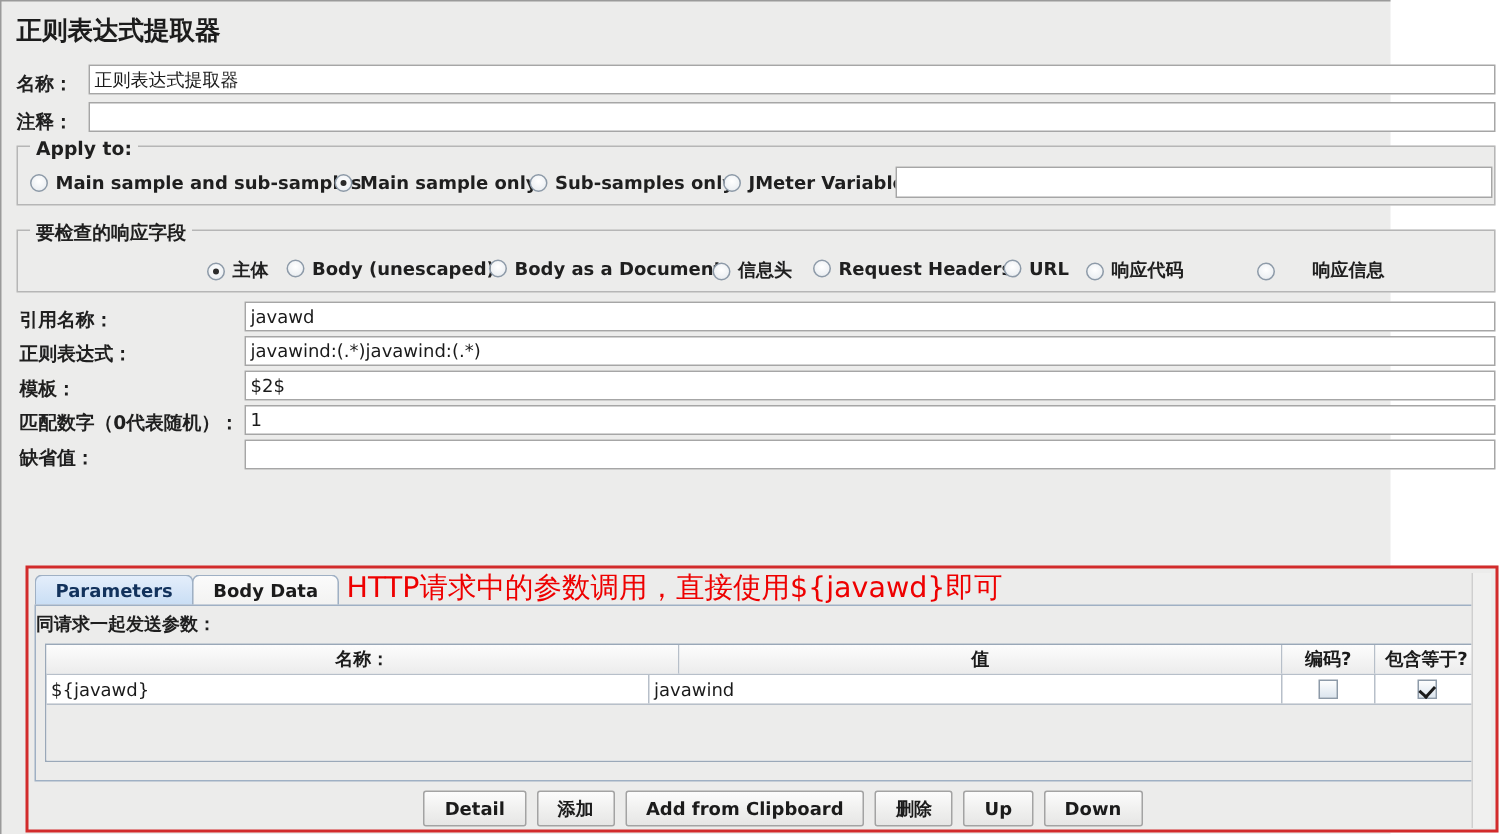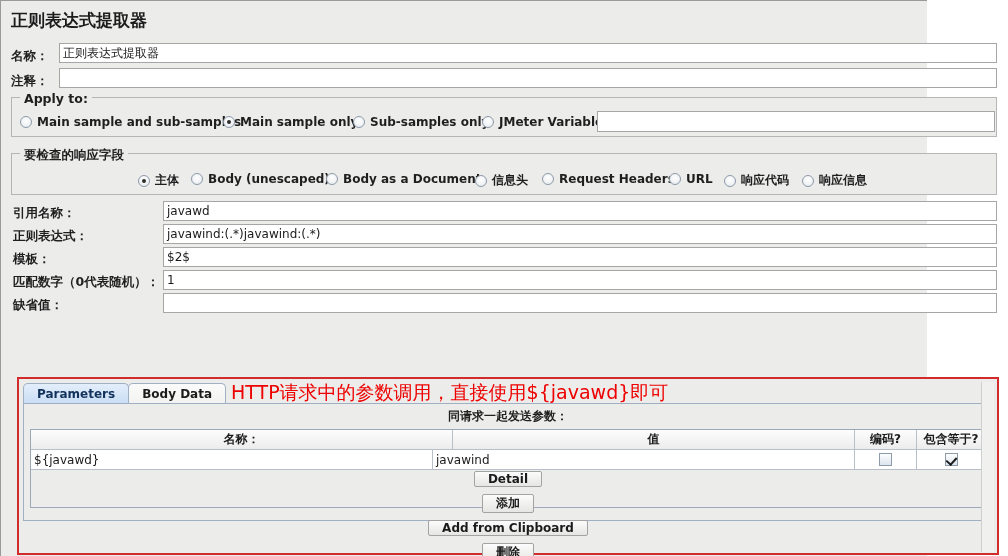--- a/index.html
+++ b/index.html
@@ -142,21 +142,20 @@
   .tab-body {
     position: absolute;
     left: 4px; top: 24px;
     width: 970px; height: 118px;
     border: 1px solid #9fb0c4;
     background: #ececeb;
   }
   .send-label {
     position: absolute;
     left: 0; right: 0; top: 4px;
-    text-align: center;
     font-size: 12px;
     font-weight: bold;
     color: #1f1f1f;
   }
 
   
   .tbl {
     position: absolute;
     left: 6px; top: 25px;
     width: 956px;
@@ -206,27 +205,26 @@
     left: 2px; top: 1px;
     width: 5px; height: 8px;
     border: solid #1b1b1b;
     border-width: 0 2px 2px 0;
     transform: rotate(42deg);
   }
 
   
   .btnbar {
     position: absolute;
-    left: 4px; top: 146px;
+    left: 18px; top: 146px;
     width: 970px; height: 28px;
     display: flex;
     justify-content: center;
     align-items: center;
     gap: 7px;
-    flex-direction: column;
   }
   .btn {
     height: 24px;
     min-width: 46px;
     padding: 0 13px;
     font-size: 12px;
     font-weight: bold;
     color: #1b1b1b;
     border: 1px solid #a3a3a3;
     border-radius: 2px;
@@ -302,21 +300,21 @@
     <span class="radio-label">Request Headers</span>
   </div>
   <div class="radio-wrap" style="left:668px; top:171px;">
     <span class="radio"></span>
     <span class="radio-label">URL</span>
   </div>
   <div class="radio-wrap" style="left:723px; top:171px;">
     <span class="radio"></span>
     <span class="radio-label">响应代码</span>
   </div>
-  <div class="radio-wrap" style="left:801px; top:171px;">
+  <div class="radio-wrap" style="left:837px; top:171px;gap:20px;">
     <span class="radio"></span>
     <span class="radio-label">响应信息</span>
   </div>
 
   <div class="row-label" style="left:12px; top:204px;">引用名称：</div>
   <div class="txt-field" style="left:162px; top:200px; width:834px; height:20px;">javawd</div>
 
   <div class="row-label" style="left:12px; top:227px;">正则表达式：</div>
   <div class="txt-field" style="left:162px; top:223px; width:834px; height:20px;">javawind:(.*)javawind:(.*)</div>
 

